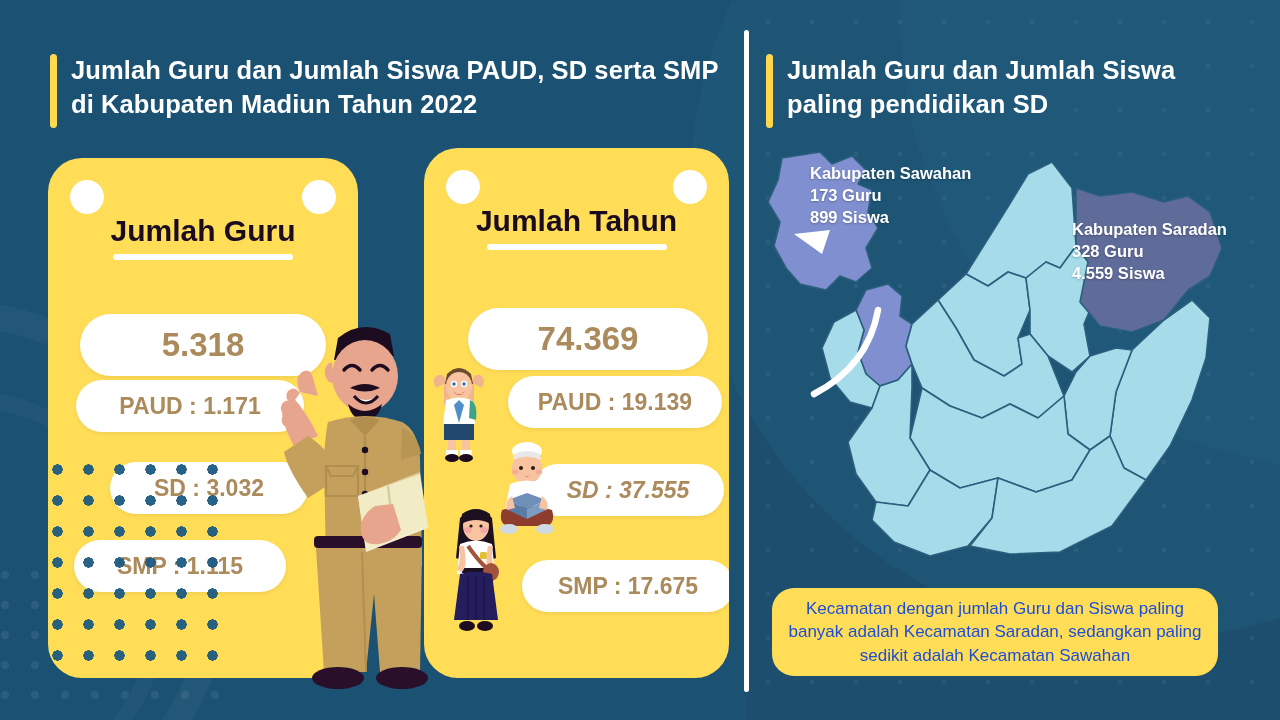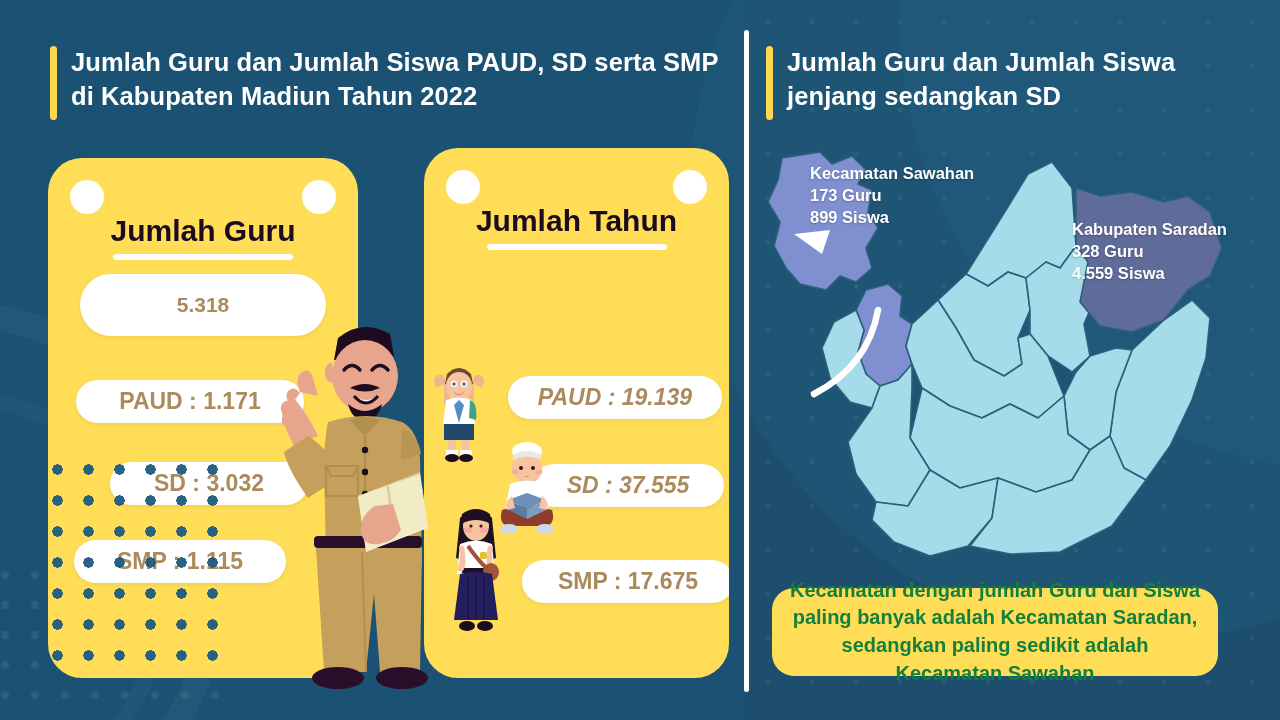--- a/index.html
+++ b/index.html
@@ -49,21 +49,21 @@
     background-size: 30px 30px;
   }
 
   
   .divider {
     position:absolute; left:744px; top:30px; width:5px; height:662px;
     background:#ffffff; border-radius:3px;
   }
 
   
-  .title-block { position:absolute; display:flex; gap:14px; }
+  .title-block { position:absolute; display:flex; gap:14px;margin-top:8px; }
   .title-bar {
     width:7px; border-radius:4px; background:#ffd84d; flex:0 0 7px;
   }
   .title-text {
     color:#ffffff; font-weight:bold; line-height:1.32;
     letter-spacing:.1px;
   }
   #title-left { left:50px; top:46px; width:680px; }
   #title-left .title-bar { height:74px; }
   #title-left .title-text { font-size:25.5px; }
@@ -94,34 +94,34 @@
   }
   .card-rule {
     position:absolute; height:6px; background:#ffffff; border-radius:4px;
     left:50%; transform:translateX(-50%); top:96px; width:180px;
   }
   .pill {
     position:absolute; background:#ffffff; border-radius:40px;
     display:flex; align-items:center; justify-content:center;
     color:#ab8a5c; font-weight:bold; box-shadow:0 2px 4px rgba(0,0,0,.06);
   }
-  .pill.big { font-size:21px; height:62px; }
-  .pill.small { font-size:23px; height:43px; }
+  .pill.big { font-size:33px; height:62px;margin-top:40px; }
+  .pill.small { font-size:23px; height:52px; }
 
   
   #card-guru { left:48px; top:158px; width:310px; height:520px;padding-left:24px; }
   #card-guru .pill-total { left:32px; top:116px; width:246px; }
   #card-guru .pill-paud  { left:28px; top:222px; width:228px; }
   #card-guru .pill-sd    { left:62px; top:304px; width:198px; }
   #card-guru .pill-smp   { left:26px; top:382px; width:212px; }
 
   
   #card-siswa { left:424px; top:148px; width:305px; height:530px; }
   #card-siswa .pill-total { left:44px; top:120px; width:240px; }
-  #card-siswa .pill-paud  { left:84px; top:228px; width:214px;font-style:italic; }
+  #card-siswa .pill-paud  { left:84px; top:228px; width:214px; }
   #card-siswa .pill-sd    { left:108px; top:316px; width:192px;font-style:italic; }
   #card-siswa .pill-smp   { left:98px; top:412px; width:212px; }
 
   
   .illus { position:absolute; }
   #teacher { left:262px; top:300px; width:215px; height:420px; z-index:6; }
   #student-sd { left:428px; top:358px; width:62px; height:110px; z-index:7; }
   #student-ngaji { left:486px; top:438px; width:82px; height:100px; z-index:7; }
   #student-smp { left:446px; top:500px; width:60px; height:140px; z-index:7; }
 
@@ -135,21 +135,21 @@
   #label-saradan { left:312px; top:68px; }
 
   
   #caption-box {
     position:absolute; left:772px; top:588px; width:446px; height:88px;
     background:#ffdd57; border-radius:22px;
     display:flex; align-items:center; justify-content:center; text-align:center;
     padding:6px 14px;
   }
   #caption-box .caption-text {
-    color:#15803d; font-size:20px; font-weight:bold; line-height:1.38;
+    color:#1d4ed8; font-size:17px; font-weight:normal; line-height:1.38;
   }
 </style>
 </head>
 <body>
 
 <div class="stage">
 
   <div class="bg-base"></div>
   <div class="bg-arc-left"></div>
   <div class="bg-arc-left2"></div>
@@ -161,40 +161,41 @@
 
   <div class="divider"></div>
 
   <div class="title-block" id="title-left">
     <div class="title-bar"></div>
     <div class="title-text">Jumlah Guru dan Jumlah Siswa PAUD, SD serta SMP di Kabupaten Madiun Tahun 2022</div>
   </div>
 
   <div class="title-block" id="title-right">
     <div class="title-bar"></div>
-    <div class="title-text">Jumlah Guru dan Jumlah Siswa jenjang sedangkan SD</div>
+    <div class="title-text">Jumlah Guru dan Jumlah Siswa paling pendidikan SD</div>
   </div>
 
   <div class="card" id="card-guru">
     <div class="punch left"></div>
     <div class="punch right"></div>
     <div class="card-heading">Jumlah Guru</div>
     <div class="card-rule"></div>
     <div class="pill big pill-total">5.318</div>
     <div class="pill small pill-paud">PAUD : 1.171</div>
     <div class="pill small pill-sd">SD : 3.032</div>
     <div class="pill small pill-smp">SMP : 1.115</div>
     <div class="dots-overlay"></div>
   </div>
 
   <div class="card" id="card-siswa">
     <div class="punch left"></div>
     <div class="punch right"></div>
     <div class="card-heading">Jumlah Tahun</div>
     <div class="card-rule"></div>
+    <div class="pill big pill-total">74.369</div>
     <div class="pill small pill-paud">PAUD : 19.139</div>
     <div class="pill small pill-sd">SD : 37.555</div>
     <div class="pill small pill-smp">SMP : 17.675</div>
   </div>
 
   <svg class="illus" id="teacher" viewBox="0 0 215 420">
 
     <g>
       <path d="M38 92 q-6 -14 2 -20 q8 -5 11 6 l5 18 z" fill="#e8a58e"></path>
       <path d="M30 104 q-9 -6 -4 -13 q6 -6 12 2 z" fill="#e8a58e"></path>
@@ -340,21 +341,21 @@
         <path d="M238 328 L276 342 L312 330 L330 300 L350 286 L364 318 L386 330 L352 376 L300 402 L250 404 L210 396 L232 368 Z" fill="#a6dcea"></path>
       </g>
 
       <g fill="none" stroke="#ffffff" stroke-width="6.5" stroke-linecap="round">
         <path d="M118 160 q-10 56 -64 84"></path>
       </g>
       <path d="M34 84 L70 80 L62 104 Z" fill="#ffffff"></path>
     </svg>
 
     <div class="map-label" id="label-sawahan">
-      <div>Kecamatan Sawahan</div>
+      <div>Kabupaten Sawahan</div>
       <div>173 Guru</div>
       <div>899 Siswa</div>
     </div>
 
     <div class="map-label" id="label-saradan">
       <div>Kabupaten Saradan</div>
       <div>328 Guru</div>
       <div>4.559 Siswa</div>
     </div>
   </div>

